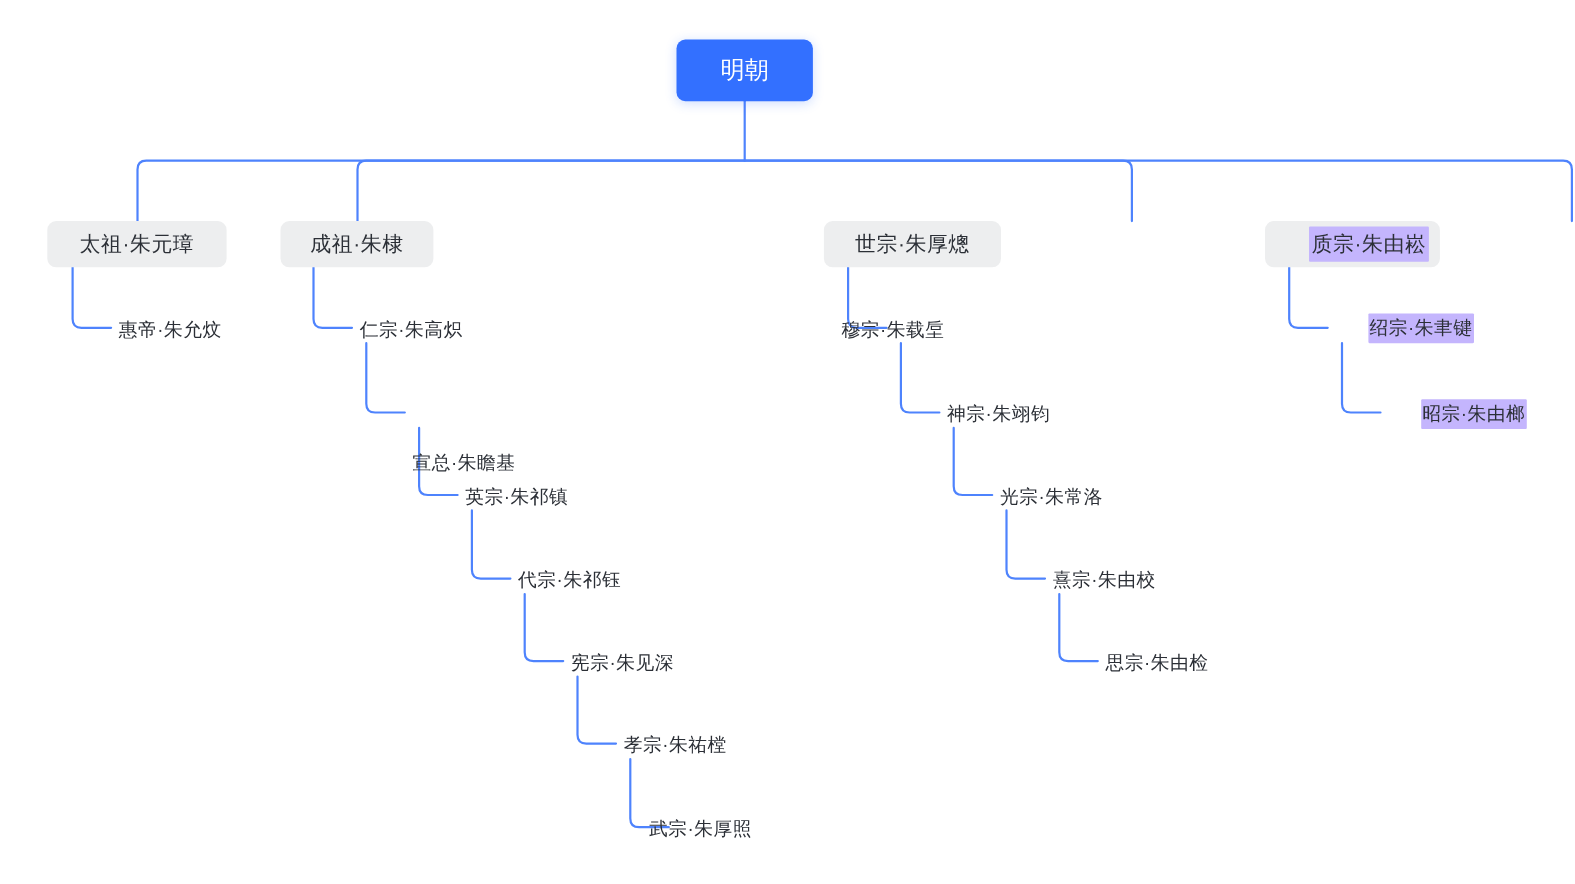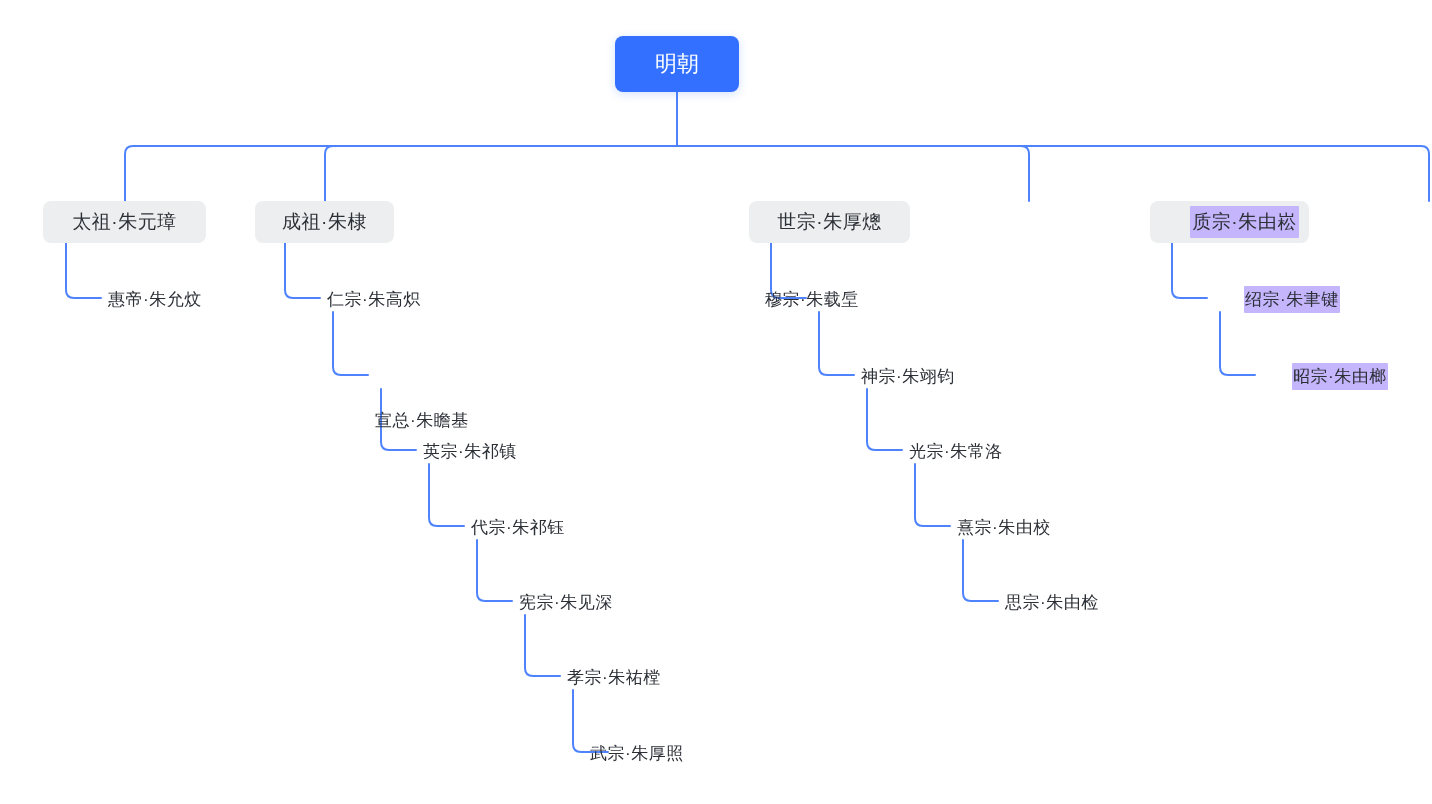--- a/index.html
+++ b/index.html
@@ -178,20 +178,20 @@
   <div class="node plain" style="left:909px; top:438px; height:26px;">
     <span class="label">光宗·朱常洛</span>
   </div>
   <div class="node plain" style="left:957px; top:514px; height:26px;">
     <span class="label">熹宗·朱由校</span>
   </div>
   <div class="node plain" style="left:1005px; top:589px; height:26px;">
     <span class="label">思宗·朱由检</span>
   </div>
 
-  <div class="node plain" style="left:1214px; top:286px; height:26px;">
+  <div class="node plain" style="left:1214px; top:286px; height:26px;align-items:flex-end;">
     <span class="label hl">绍宗·朱聿键</span>
   </div>
   <div class="node plain" style="left:1262px; top:363px; height:26px;">
     <span class="label hl">昭宗·朱由榔</span>
   </div>
 
 </div>
 
 </body></html>

